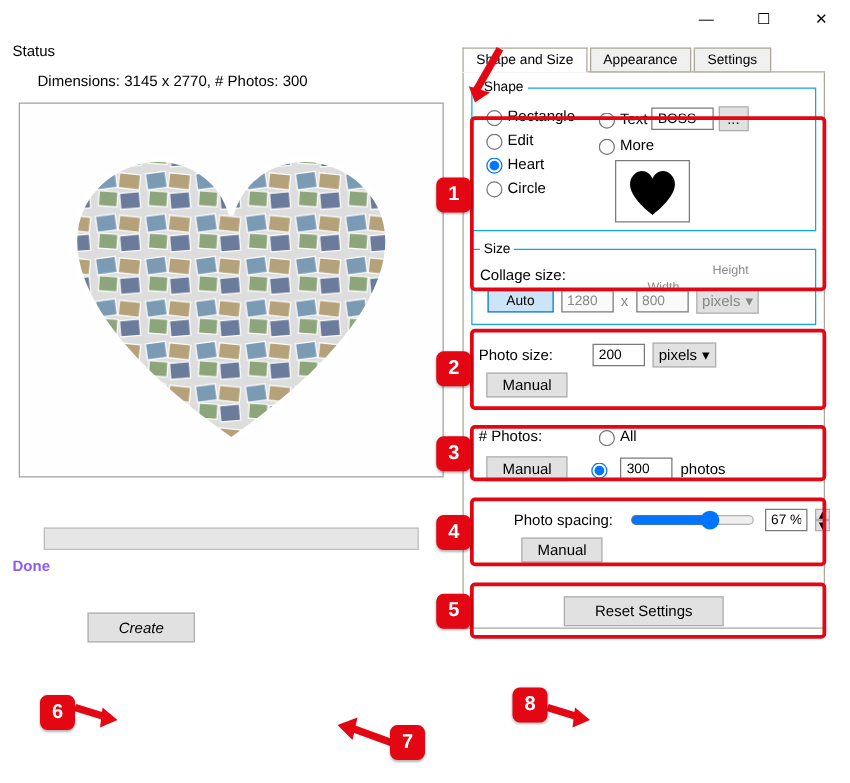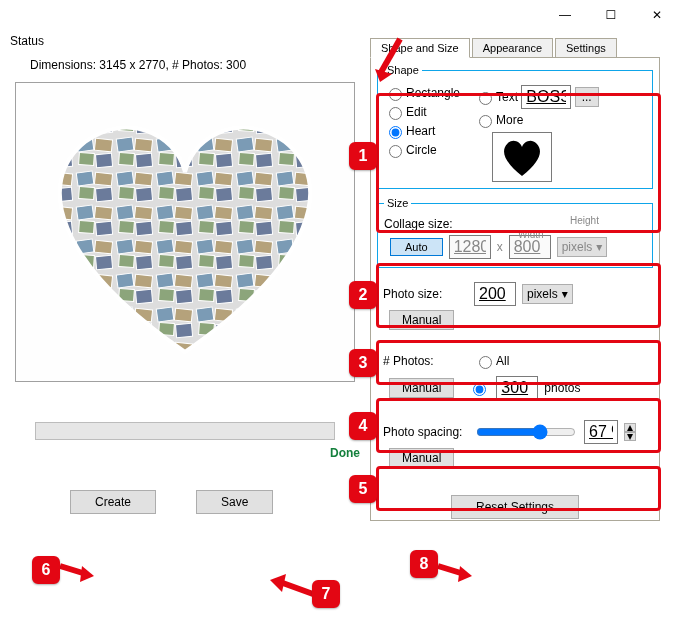--- a/index.html
+++ b/index.html
@@ -17,42 +17,42 @@
   .dimrow { display: flex; align-items: center; padding: 6px 20px 10px; }
   .dimrow span { flex: 1; }
   .btn { border: 1px solid #adadad; background: #e1e1e1; padding: 2px 10px; cursor: pointer; }
   .wide { padding: 4px 24px; }
   
   .preview { width: 340px; height: 300px; border: 1px solid #a0a0a0; margin: 0 auto; background: #fefefe; display: flex; align-items: center; justify-content: center; }
   .heart-collage { width: 300px; height: 260px; position: relative; }
   .heart-collage svg { width: 100%; height: 100%; }
   
   .progress { width: 300px; height: 18px; border: 1px solid #bcbcbc; background: #e6e6e6; margin: 40px auto 6px; }
-  .done { text-align: right; color: #15803d; font-weight: bold; font-size: 12px; margin-bottom: 30px; }
-  
-  .bottom-btns { display: flex; gap: 40px; padding-left: 60px; }
+  .done { text-align: left; color: #8b5cf6; font-weight: bold; font-size: 12px; margin-bottom: 30px; }
+  
+  .bottom-btns { display: flex; gap: 40px; padding-left: 60px; font-style: italic; }
   
   
   .tabs { display: flex; border-bottom: 1px solid #aca899; margin-top: 8px; }
   .tab { border: 1px solid #aca899; padding: 3px 10px; background: #f0f0f0; margin-bottom: -1px; cursor: pointer; font-size: 11px; }
   .tab.active { background: #fff; border-bottom: 1px solid #fff; }
   .tab + .tab { margin-left: 2px; }
   
   .panel { border: 1px solid #aca899; border-top: none; padding: 6px; }
   
   fieldset { border: 1px solid #0ea5e9; margin: 0 0 8px 0; padding: 6px; position: relative; }
   legend { font-size: 11px; padding: 0 3px; }
   
   .radio-row { display: flex; align-items: center; margin: 3px 0; }
   .radio-row input[type=radio] { margin-right: 4px; }
   .shape-grid { display: flex; }
   .shape-col1 { width: 90px; }
   .shape-col2 { flex: 1; }
   
-  input[type=text], input[type=number] { border: 1px solid #7a7a7a; padding: 2px 4px; font-size: 16px; text-decoration: underline; }
+  input[type=text], input[type=number] { border: 1px solid #7a7a7a; padding: 2px 4px; font-size: 11px; }
   .tiny-input { width: 50px; }
   .dropdown { border: 1px solid #adadad; background: #e1e1e1; padding: 2px 4px; font-size: 11px; display: inline-flex; align-items: center; gap: 4px; cursor: pointer; justify-content: flex-end; }
   .selected-btn { border: 1px solid #0078d7; background: #cce4f7; padding: 2px 14px; font-size: 11px; display: inline-block; }
   
   .row { display: flex; align-items: center; gap: 6px; padding: 2px 0; }
   .row-label { width: 85px; }
   
   .heart-preview { width: 60px; height: 50px; border: 1px solid #7a7a7a; background: #fff; display: flex; align-items: center; justify-content: center; margin-left: 18px; margin-top: 4px; }
   
   .slider { width: 100px; }
@@ -102,21 +102,20 @@
             </pattern>
           </defs>
           <path d="M150,250 C20,160 0,80 50,40 C90,10 140,30 150,70 C160,30 210,10 250,40 C300,80 280,160 150,250 Z" fill="url(#photos)" stroke="#fff" stroke-width="4"></path>
         </svg>
       </div>
     </div>
     <div class="progress"></div>
     <div class="done">Done</div>
     <div class="bottom-btns">
       <span class="btn wide">Create</span>
-      <span class="btn wide">Save</span>
     </div>
   </div>
 
   <div class="right">
     <div class="tabs">
       <div class="tab active">Shape and Size</div>
       <div class="tab">Appearance</div>
       <div class="tab">Settings</div>
     </div>
     <div class="panel">
@@ -208,21 +207,21 @@
         <div class="row">
           <span class="btn" style="margin-left:6px;padding:2px 12px">Manual</span>
           <label class="radio-row" style="margin-left:8px">
               <input type="radio" name="np" checked="" style="">
             </label>
           <input type="text" class="tiny-input" style="width: 42px;" value="300">
           <span>photos</span>
         </div>
       </fieldset>
 
-      <fieldset style="border:none;padding:4px 6px;">
+      <fieldset style="border:none;padding:4px 6px;margin-left:28px;">
         <div class="row">
           <span class="row-label">Photo spacing:</span>
           <input type="range" class="slider" min="0" max="100" value="67" style="">
           <input type="text" style="width: 34px;" value="67 %">
           <span style="display:inline-flex;flex-direction:column;line-height:7px;font-size:8px">
             <span class="btn" style="padding:0 2px">▴</span>
             <span class="btn" style="padding:0 2px">▾</span>
           </span>
         </div>
         <div class="row">

